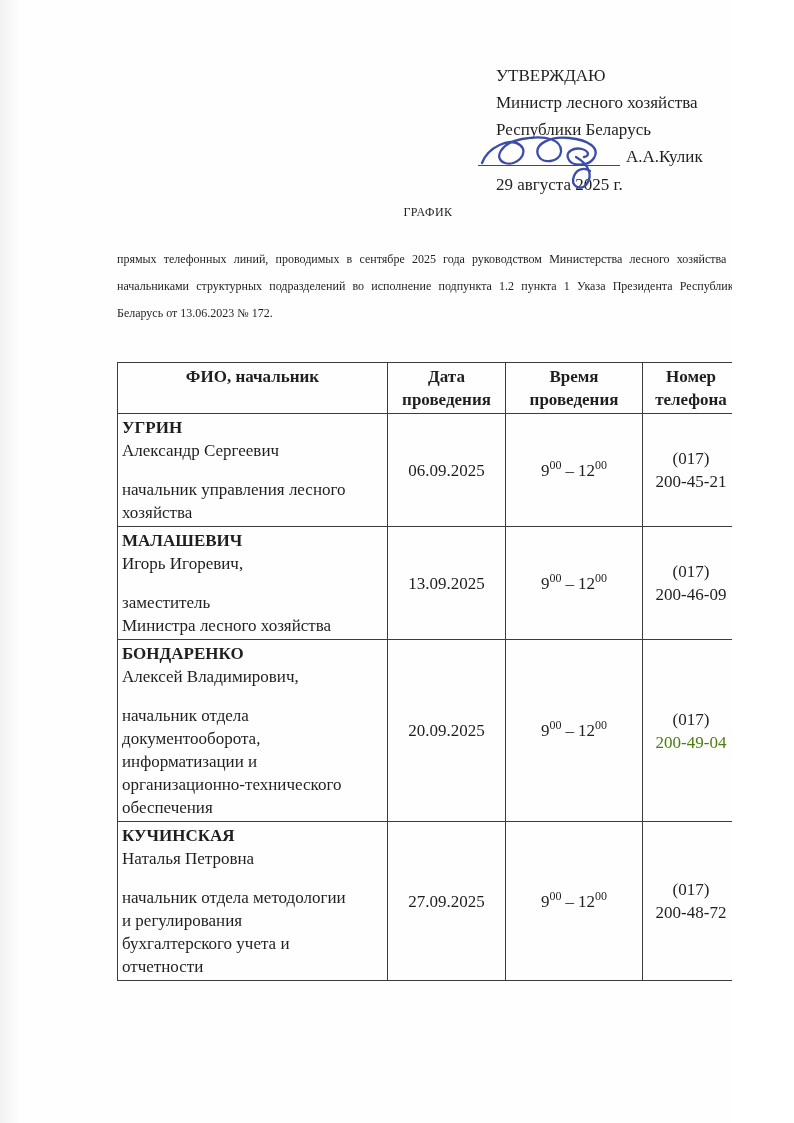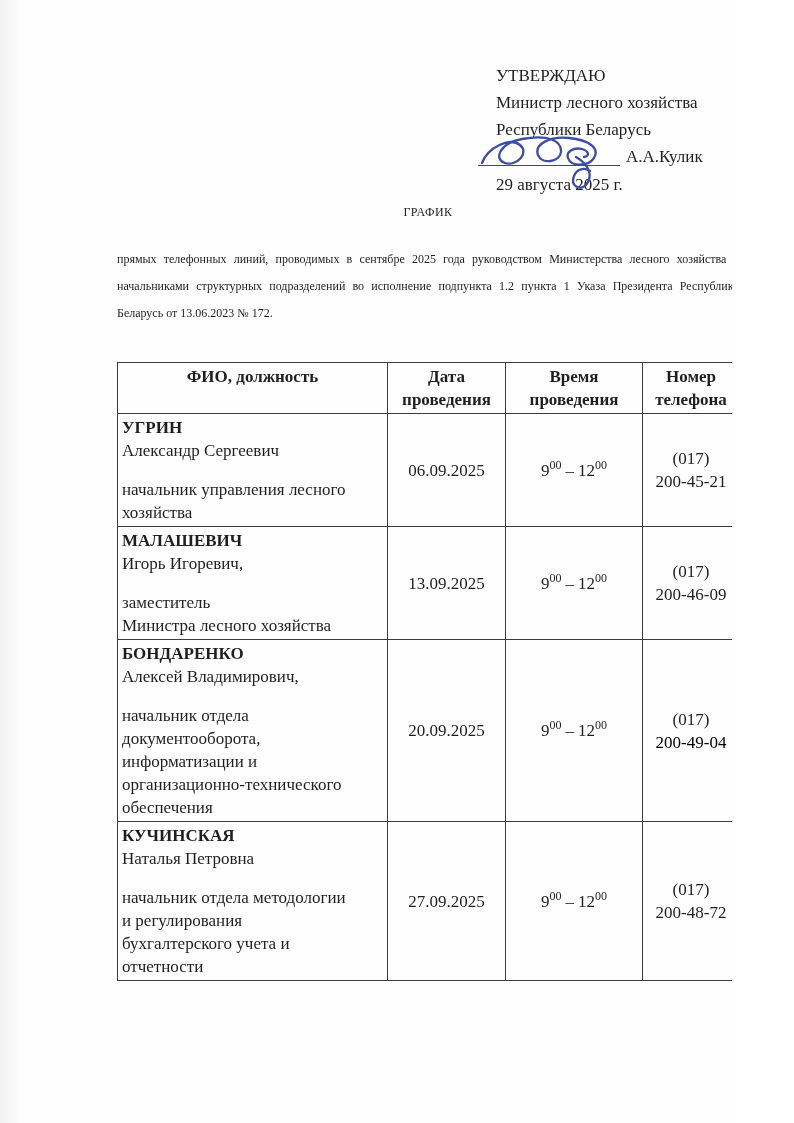--- a/index.html
+++ b/index.html
@@ -67,21 +67,21 @@
   .cell-fio{
     vertical-align:top;text-align:left;padding-left:7px;line-height:23px;
   }
   .surname{font-weight:bold;}
   .position{white-space:pre-line;margin-top:16px;}
   .cell-date,.cell-time,.cell-phone{
     text-align:center;vertical-align:middle;line-height:23px;
   }
   .cell-time sup{font-size:12px;line-height:0;}
   .dash{padding:0 4px;}
-  .phone-num.faded{color:#000000;}
+  .phone-num.faded{color:#4d7c0f;}
   .r1{height:103px;} .r2{height:109px;} .r3{height:173px;font-family:Liberation Serif, serif;} .r4{height:145px;}
 </style>
 </head>
 <body>
 
 <div class="page">
 
   <div class="approve">
     <div class="line">УТВЕРЖДАЮ</div>
     <div class="line">Министр лесного хозяйства</div>
@@ -105,21 +105,21 @@
 
   <table class="sched">
     <colgroup>
         <col class="c1">
         <col class="c2">
         <col class="c3">
         <col class="c4">
       </colgroup>
     <tbody>
         <tr>
-      <th>ФИО, должность</th>
+      <th>ФИО, начальник</th>
       <th>Дата
 проведения</th>
       <th>Время
 проведения</th>
       <th>Номер
 телефона</th>
     </tr>
 
     <tr class="r1">
       <td class="cell-fio">

